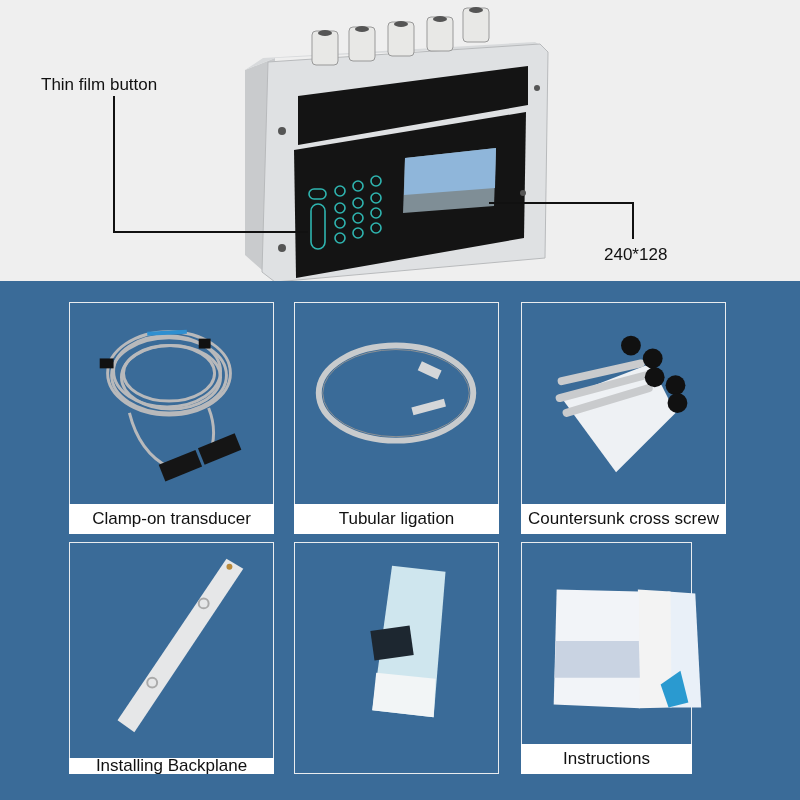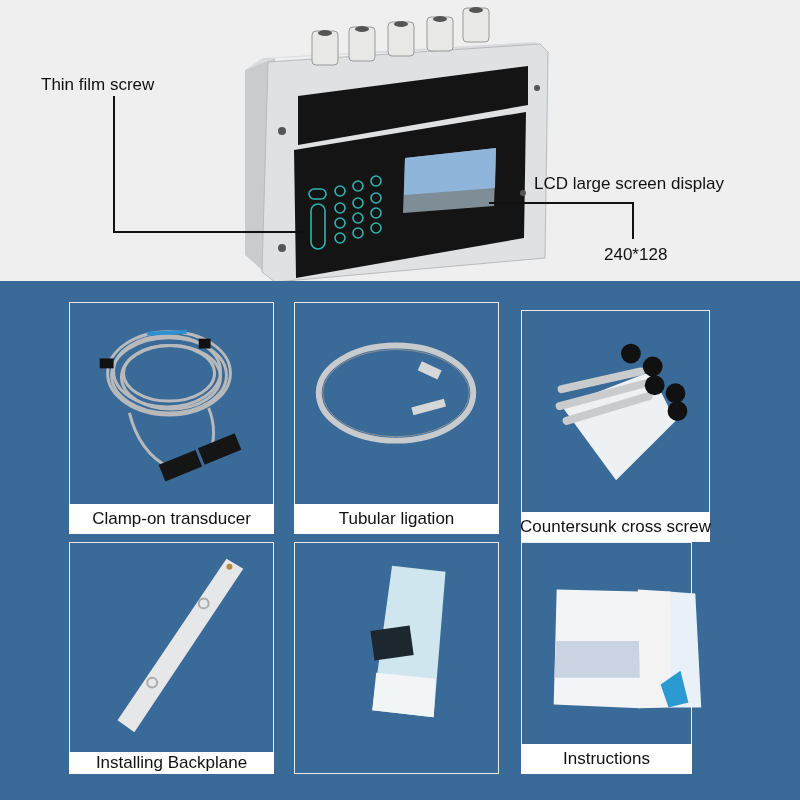--- a/index.html
+++ b/index.html
@@ -68,25 +68,24 @@
       <circle cx="340" cy="223" r="5"></circle>
         <circle cx="358" cy="218" r="5"></circle>
         <circle cx="376" cy="213" r="5"></circle>
       <circle cx="340" cy="238" r="5"></circle>
         <circle cx="358" cy="233" r="5"></circle>
         <circle cx="376" cy="228" r="5"></circle>
       <rect x="311" y="204" width="14" height="45" rx="7"></rect>
     </g>
   </svg>
 
-  <div class="callout-text" style="left:41px; top:75px;">Thin film screw</div>
+  <div class="callout-text" style="left:41px; top:75px;">Thin film button</div>
   <div class="leader" style="left:113px; top:96px; width:2px; height:137px;"></div>
   <div class="leader" style="left:113px; top:231px; width:195px; height:2px;"></div>
 
-  <div class="callout-text" style="left:534px; top:174px;">LCD large screen display</div>
   <div class="leader" style="left:489px; top:202px; width:144px; height:2px;"></div>
   <div class="leader" style="left:632px; top:202px; width:2px; height:37px;"></div>
   <div class="callout-text" style="left:593px; top:245px;margin-left:11px;">240*128</div>
 </div>
 
 <div class="bottom"></div>
 
 <div class="panel" style="left:69px; top:302px; width:205px; height:232px;">
   <svg class="pic" viewBox="0 0 205 202" width="203" height="202">
     <g fill="none" stroke="#b8b9bb" stroke-width="3">
@@ -114,21 +113,21 @@
 <div class="panel" style="left:294px; top:302px; width:205px; height:232px;">
   <svg class="pic" viewBox="0 0 205 202" width="203" height="202">
     <ellipse cx="102" cy="90" rx="78" ry="48" fill="none" stroke="#c8cbcd" stroke-width="6"></ellipse>
     <ellipse cx="102" cy="90" rx="74" ry="44" fill="none" stroke="#8d9194" stroke-width="1"></ellipse>
     <rect x="125" y="62" width="22" height="10" fill="#d5d7d9" transform="rotate(25 136 67)"></rect>
     <rect x="118" y="100" width="34" height="8" fill="#d5d7d9" transform="rotate(-15 135 104)"></rect>
   </svg>
   <div class="cap" style="height:30px;">Tubular ligation</div>
 </div>
 
-<div class="panel" style="left:521px; top:302px; width:189px; height:232px;margin-top:8px;">
+<div class="panel" style="left:521px; top:302px; width:205px; height:232px;">
   <svg class="pic" viewBox="0 0 205 202" width="203" height="202">
     <polygon points="40,95 130,60 155,110 95,170" fill="#eef1f4"></polygon>
     <g stroke="#c9cbcd" stroke-width="8" stroke-linecap="round">
       <line x1="40" y1="78" x2="120" y2="60"></line>
         <line x1="38" y1="95" x2="125" y2="72"></line>
       <line x1="45" y1="110" x2="128" y2="85"></line>
     </g>
     <g fill="#111">
       <circle cx="110" cy="42" r="10"></circle>
         <circle cx="132" cy="55" r="10"></circle>
@@ -140,21 +139,21 @@
   <div class="cap" style="height:30px;">Countersunk cross screw</div>
 </div>
 
 <div class="panel" style="left:69px; top:542px; width:205px; height:232px;">
   <svg class="pic" viewBox="0 0 205 202" width="203" height="202">
     <polygon points="158,15 175,25 65,190 48,178" fill="#e6e7e8"></polygon>
     <circle cx="135" cy="60" r="5" fill="none" stroke="#aaa" stroke-width="2"></circle>
     <circle cx="83" cy="140" r="5" fill="none" stroke="#aaa" stroke-width="2"></circle>
     <circle cx="161" cy="23" r="3" fill="#b8893a"></circle>
   </svg>
-  <div class="cap" style="height:22px;">Installing Backplane</div>
+  <div class="cap" style="height:16px;">Installing Backplane</div>
 </div>
 
 <div class="panel" style="left:294px; top:542px; width:205px; height:232px;">
   <svg class="pic" viewBox="0 0 205 202" width="203" height="202">
     <polygon points="98,22 152,28 140,175 78,168" fill="#cfe6ee"></polygon>
     <polygon points="82,130 142,136 140,175 78,168" fill="#f2f5f6"></polygon>
     <rect x="78" y="85" width="40" height="30" fill="#1d2730" transform="rotate(-8 98 100)"></rect>
   </svg>
 </div>
 

